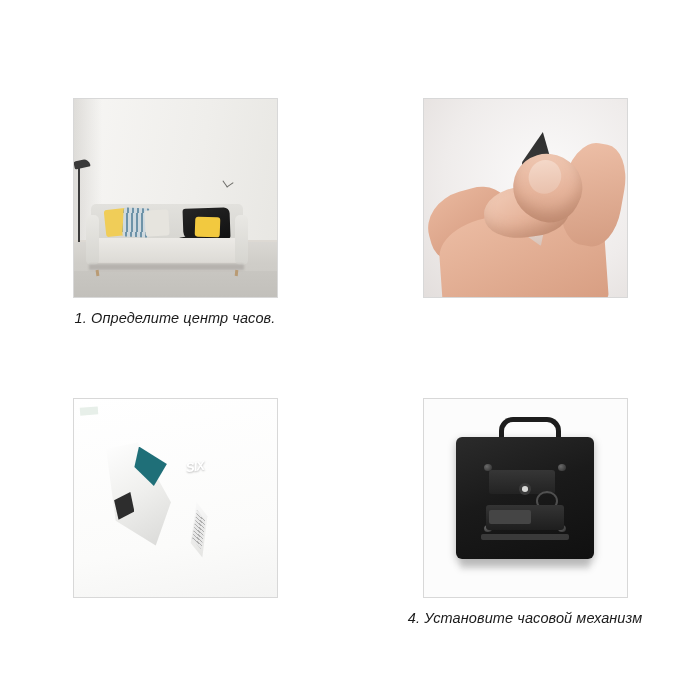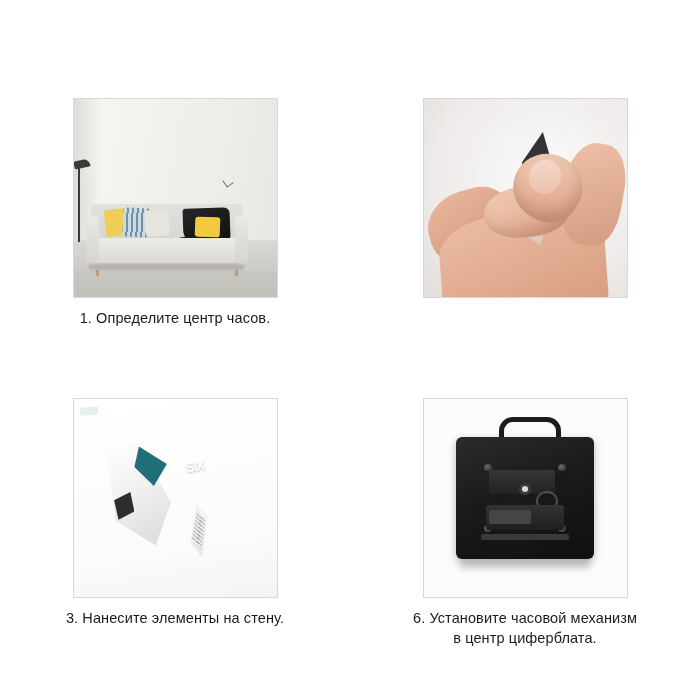--- a/index.html
+++ b/index.html
@@ -21,20 +21,21 @@
   }
   .grid {
     position: absolute;
     left: 0;
     top: 0;
     width: 700px;
     height: 696px;
     display: grid;
     grid-template-columns: 350px 350px;
     grid-template-rows: 350px 350px;
+    font-style: italic;
   }
   .cell {
     position: relative;
     display: flex;
     flex-direction: column;
     align-items: center;
   }
   .photo {
     position: relative;
     width: 205px;
@@ -455,23 +456,20 @@
           <div class="el3-tint"></div>
           <div class="corner-mark"></div>
           <div class="shape-a"></div>
           <div class="shape-a-teal"></div>
           <div class="shape-a-dark"></div>
           <div class="shape-b">SIX</div>
           <div class="shape-c"></div>
           <div class="shape-c-ink"></div>
         </div>
       </div>
-      <div class="caption">
-        <span class="ln">3. Нанесите элементы на стену.</span>
-      </div>
     </div>
 
     <div class="cell cell-4">
       <div class="photo">
         <div class="mech-scene">
           <div class="mech-hanger"></div>
           <div class="mech-shadow"></div>
           <div class="mech-body">
             <div class="mech-panel"></div>
             <div class="mech-screw s1"></div>
@@ -480,19 +478,18 @@
             <div class="mech-screw s4"></div>
             <div class="mech-gear"></div>
             <div class="mech-batt"></div>
             <div class="mech-batt-slot"></div>
             <div class="mech-shaft"></div>
             <div class="mech-foot"></div>
           </div>
         </div>
       </div>
       <div class="caption">
-        <span class="ln">6. Установите часовой механизм</span>
-        <span class="ln">в центр циферблата.</span>
+        <span class="ln">4. Установите часовой механизм</span>
       </div>
     </div>
 
   </div>
 </div>
 
 </body></html>

